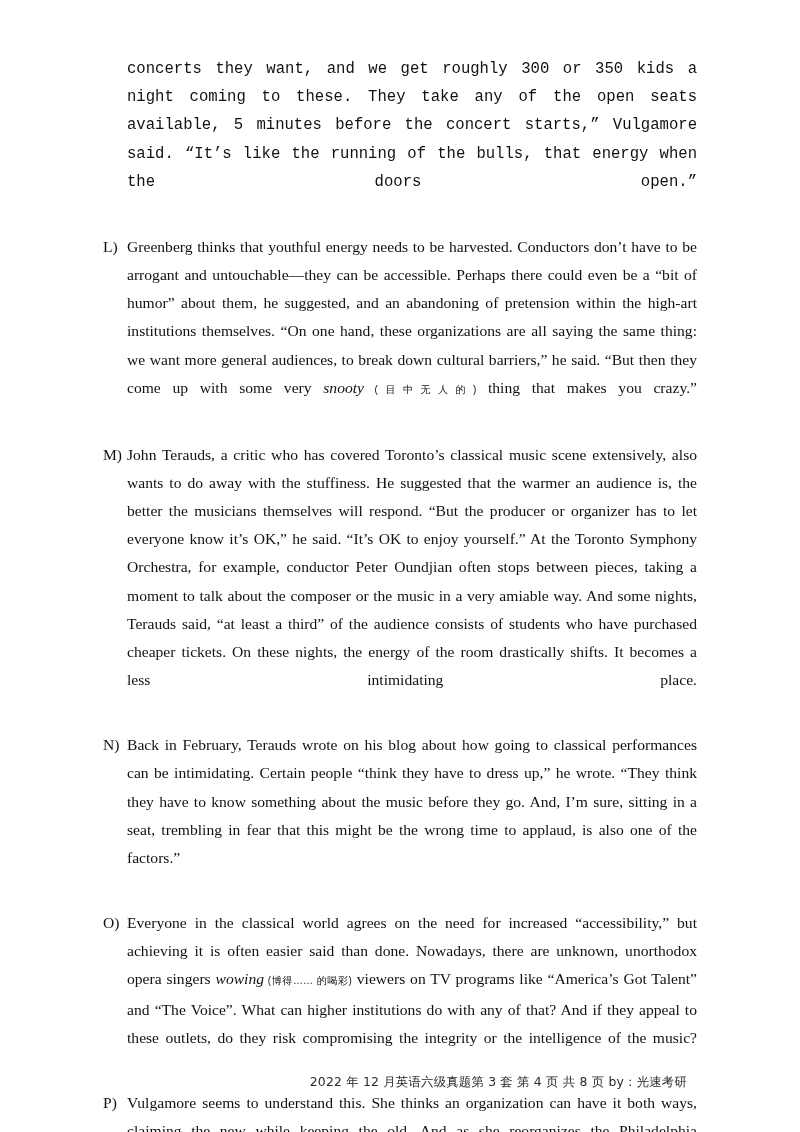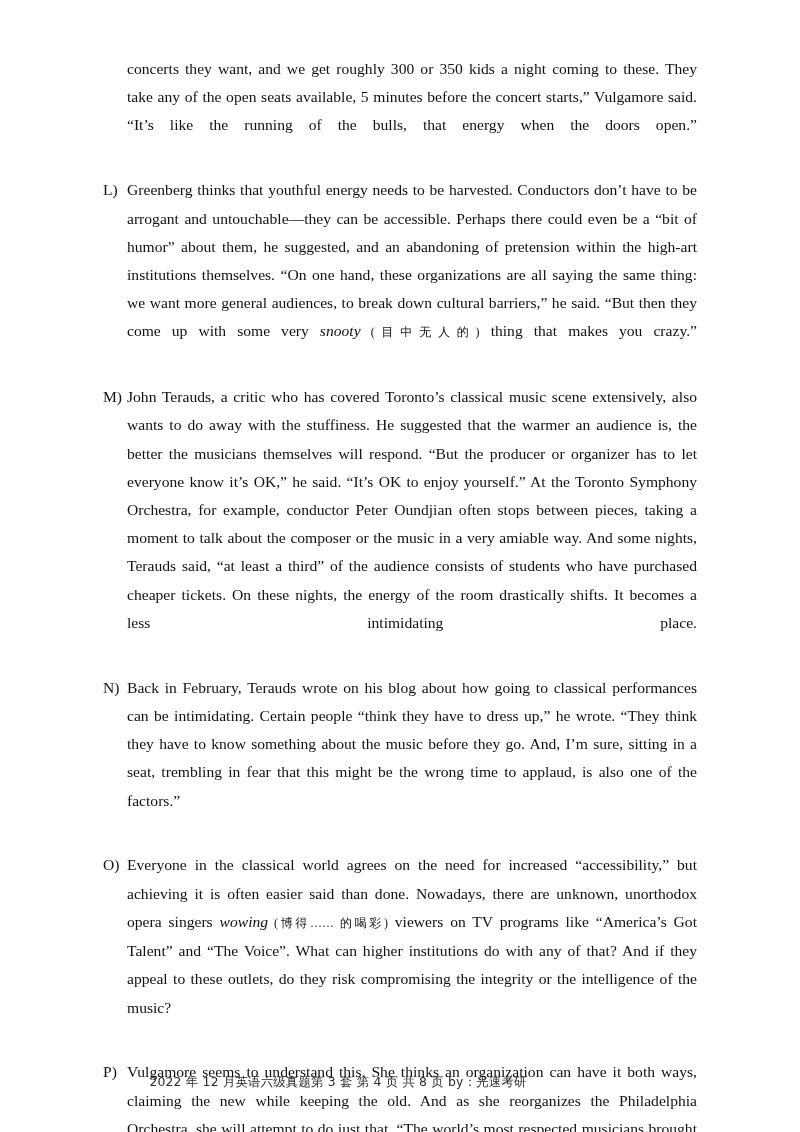--- a/index.html
+++ b/index.html
@@ -38,20 +38,21 @@
     padding-left: 24px;      
     margin: 0 0 8.5px 0;
     font-size: 15.6px;
     line-height: 28.2px;
     text-align: justify;
     text-justify: inter-word;
     word-spacing: 0.02em;
   }
   .para.nomarker {
     padding-left: 24px;
+    font-family: Liberation Mono, monospace;
   }
   .para:last-child { margin-bottom: 0; }
 
   .marker {
     position: absolute;
     left: 0;
     top: 0;
     width: 24px;
     font-size: 15.6px;
     line-height: 28.2px;
@@ -64,32 +65,32 @@
   
   .para .ptext::after {
     content: "";
     display: inline-block;
     width: 100%;
   }
 
   i, .it { }
 
   .cjk {
-    font-family: Liberation Serif, serif;
-    font-size: 12px;
+    font-family: Liberation Sans, sans-serif;
+    font-size: 10px;
     font-style: normal;
   }
 
   
   .footer {
     position: absolute;
-    left: 0;
+    left: 11px;
     top: 1073px;
     width: 676px;
-    text-align: center;
+    text-align: right;
     font-size: 12.4px;
     line-height: 18px;
     color: #2a2a2a;
     font-family: "DejaVu Sans", "Liberation Sans", sans-serif;
     letter-spacing: 0.2px;
     white-space: nowrap;
   }
 </style>
 </head>
 <body>

